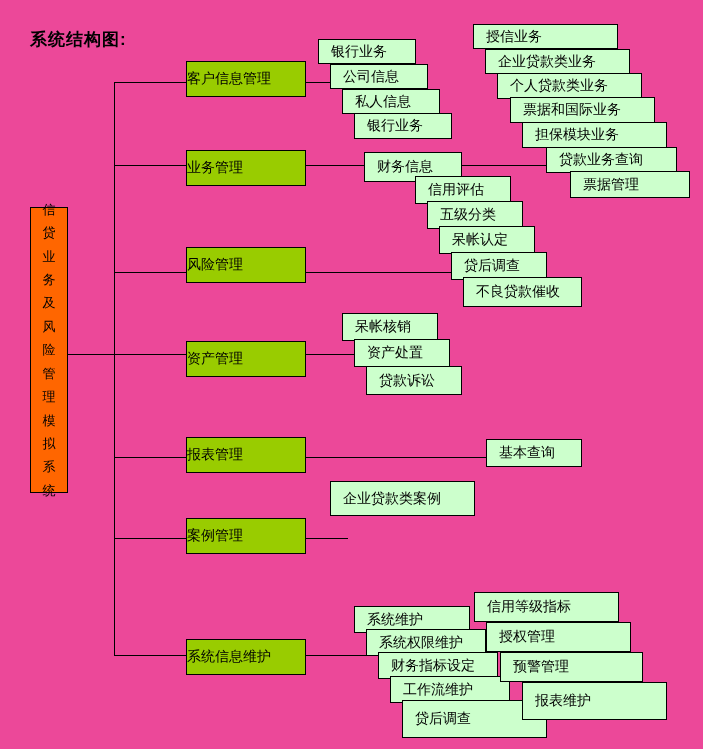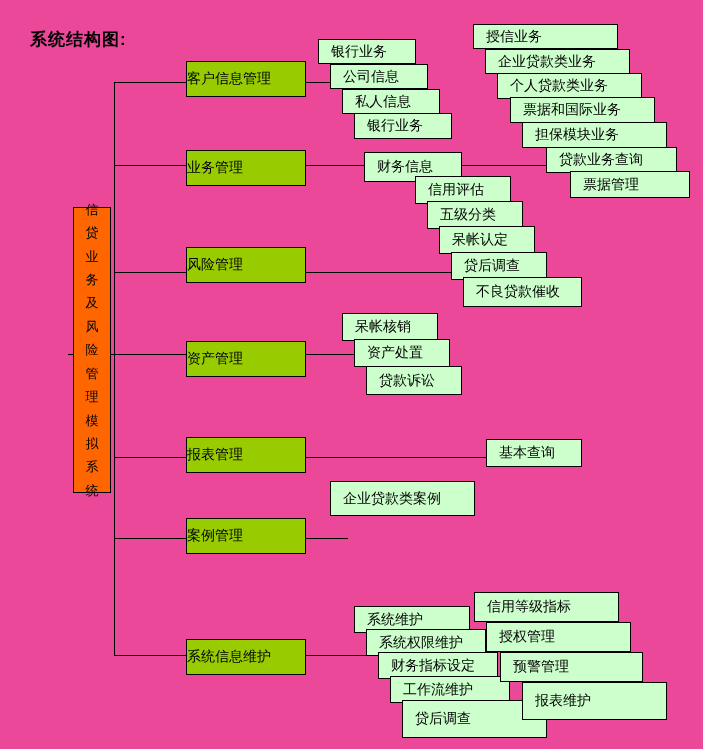--- a/index.html
+++ b/index.html
@@ -9,21 +9,21 @@
     overflow:hidden;
   }
   .title {
     position:absolute; left:30px; top:28px;
     font-size:17px; font-weight:bold; letter-spacing:1px;
   }
   .line { position:absolute; background:#000000; z-index:1; }
   .root-box {
     position:absolute; left:30px; top:207px; width:38px; height:286px;
     background:#FF6600; border:1px solid #000; box-sizing:border-box;
-    display:flex; align-items:center; justify-content:center; z-index:3;margin-left:43px;
+    display:flex; align-items:center; justify-content:center; z-index:3;
   }
   .root-text {
     width:15px; font-size:13px; line-height:23.4px;
     word-break:break-all; text-align:center;
   }
   .l2 {
     position:absolute; left:186px; width:120px; height:36px;
     background:#99CC00; border:1px solid #000; box-sizing:border-box;
     display:flex; align-items:center; padding-left:0;
     font-size:14px; z-index:3;

